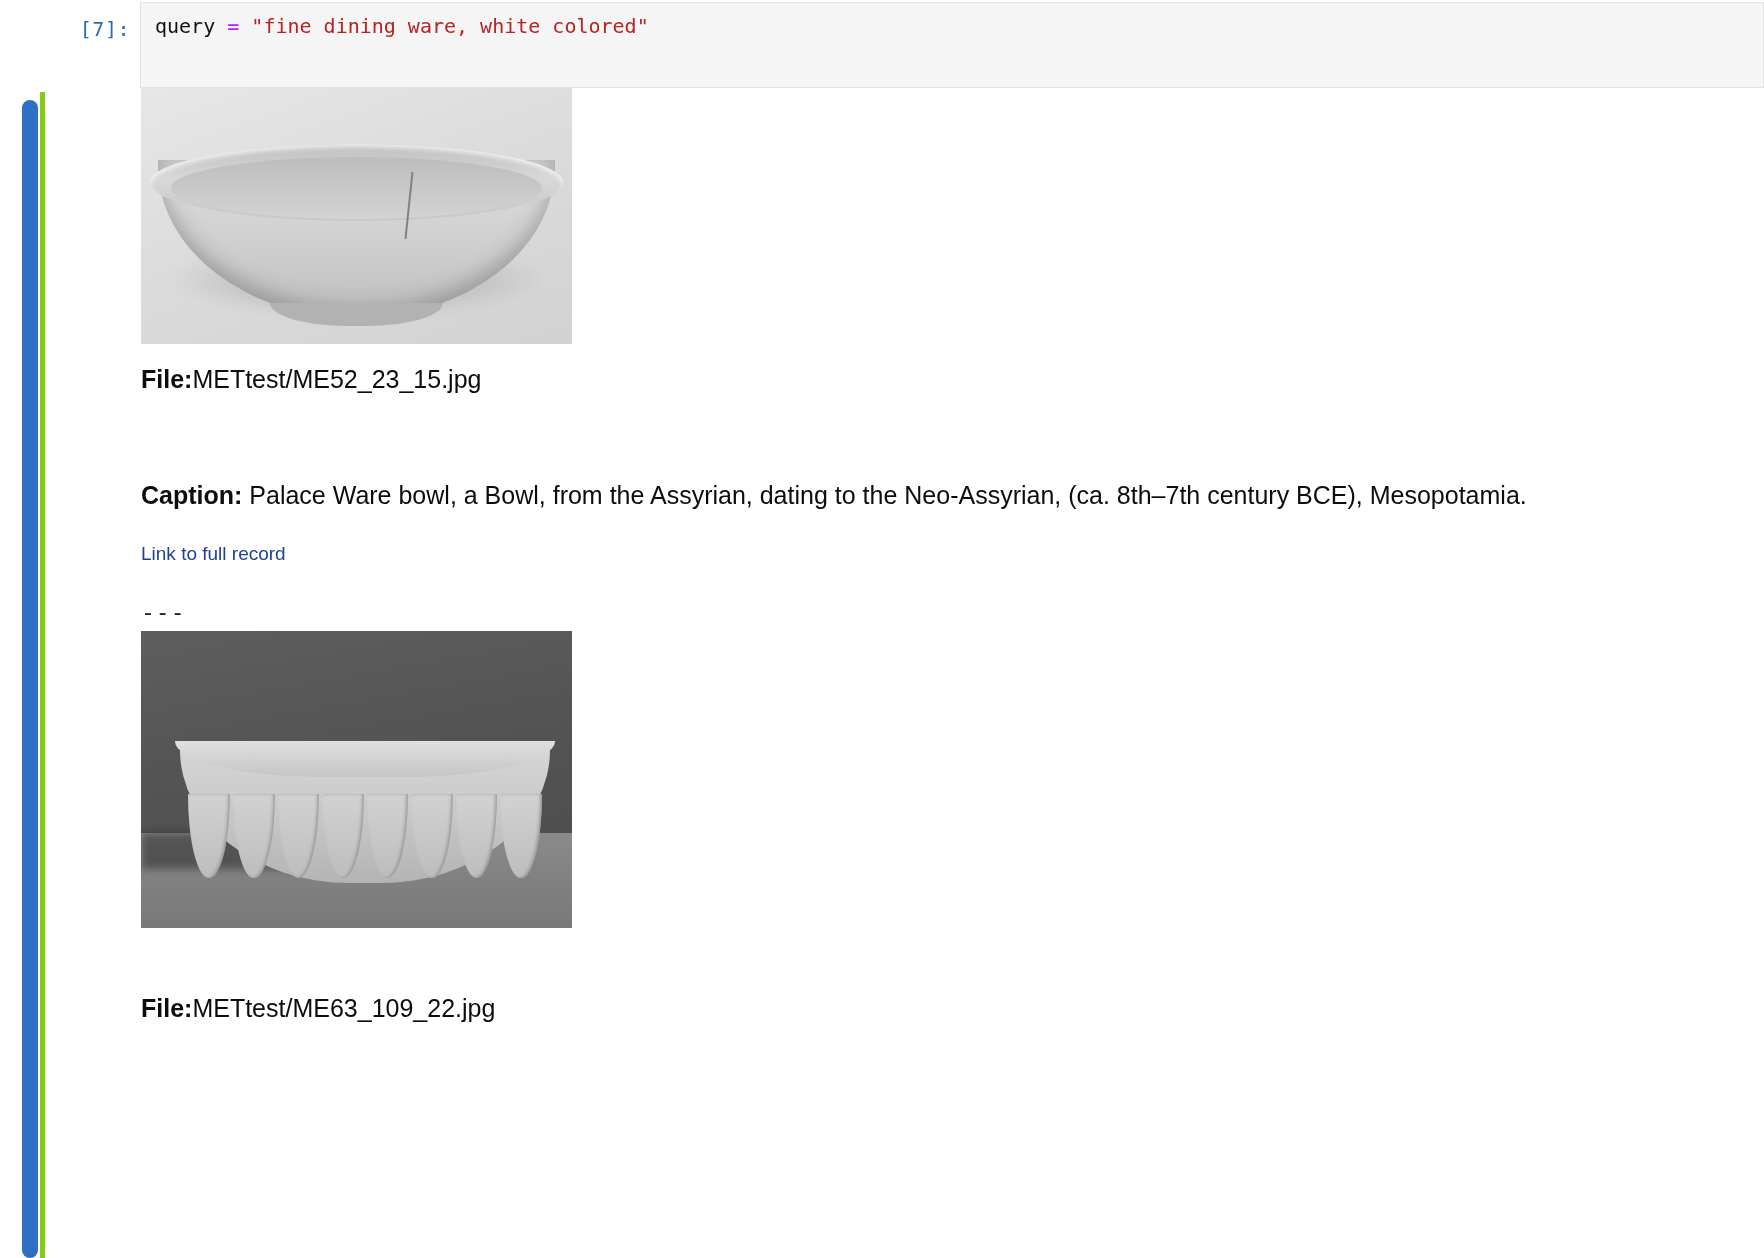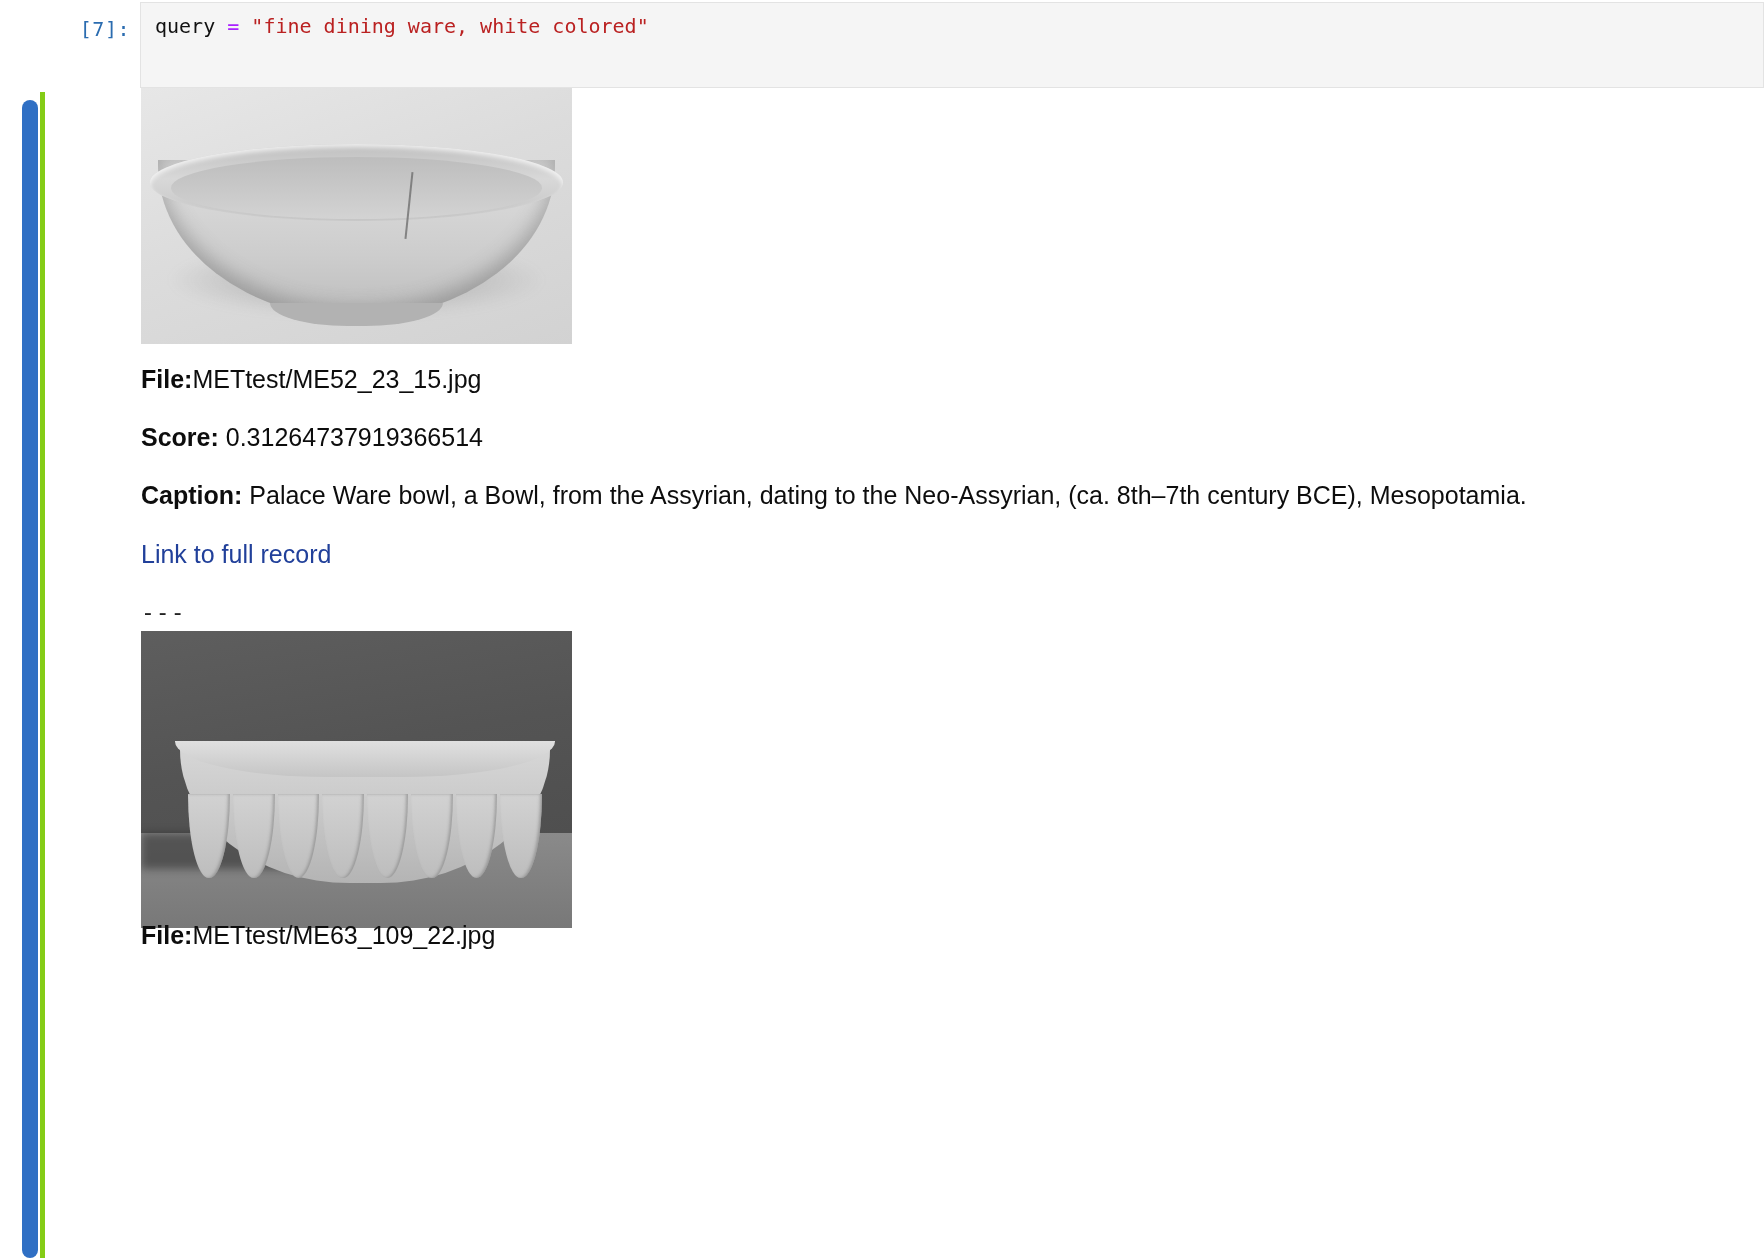--- a/index.html
+++ b/index.html
@@ -220,21 +220,21 @@
     left: 96px;
     font-size: 25px;
     line-height: 30px;
     color: #0d0d0d;
     white-space: nowrap;
   }
   .meta-line b { font-weight: 700; }
   .link-line {
     position: absolute;
     left: 96px;
-    font-size: 25px;
+    font-size: 19px;
     line-height: 30px;
     color: #21409a;
     cursor: pointer;
   }
   .sep-line {
     position: absolute;
     left: 96px;
     font-family: "DejaVu Sans Mono", monospace;
     font-size: 23px;
     line-height: 26px;
@@ -266,21 +266,20 @@
         <div class="shadow"></div>
         <div class="bowl-outer"></div>
         <div class="rim"></div>
         <div class="basin"></div>
         <div class="foot"></div>
         <div class="crack"></div>
       </div>
 
       <div class="meta-line" style="top:272px;"><b>File:</b><span>METtest/ME52_23_15.jpg</span></div>
 
-      <div class="meta-line" style="top:330px;"><b>Score:</b><span> </span><span>0.31264737919366514</span></div>
 
       <div class="meta-line" style="top:388px;"><b>Caption:</b><span> </span><span>Palace Ware bowl, a Bowl, from the Assyrian, dating to the Neo-Assyrian, (ca. 8th–7th century BCE), Mesopotamia.</span></div>
 
       <div class="link-line" style="top:447px;">Link to full record</div>
 
       <div class="sep-line" style="top:507px;">---</div>
 
       <div class="thumb photo2">
         <div class="bg-dark"></div>
         <div class="bg-floor"></div>
@@ -292,20 +291,20 @@
           <div class="lobe"></div>
           <div class="lobe"></div>
           <div class="lobe"></div>
           <div class="lobe"></div>
           <div class="lobe"></div>
           <div class="lobe"></div>
           <div class="lobe"></div>
         </div>
       </div>
 
-      <div class="meta-line" style="top:828px;"><b>File:</b><span>METtest/ME63_109_22.jpg</span></div>
+      <div class="meta-line" style="top:901px;"><b>File:</b><span>METtest/ME63_109_22.jpg</span></div>
 
 
 
     </div>
   </div>
 
 </div>
 
 </body></html>

